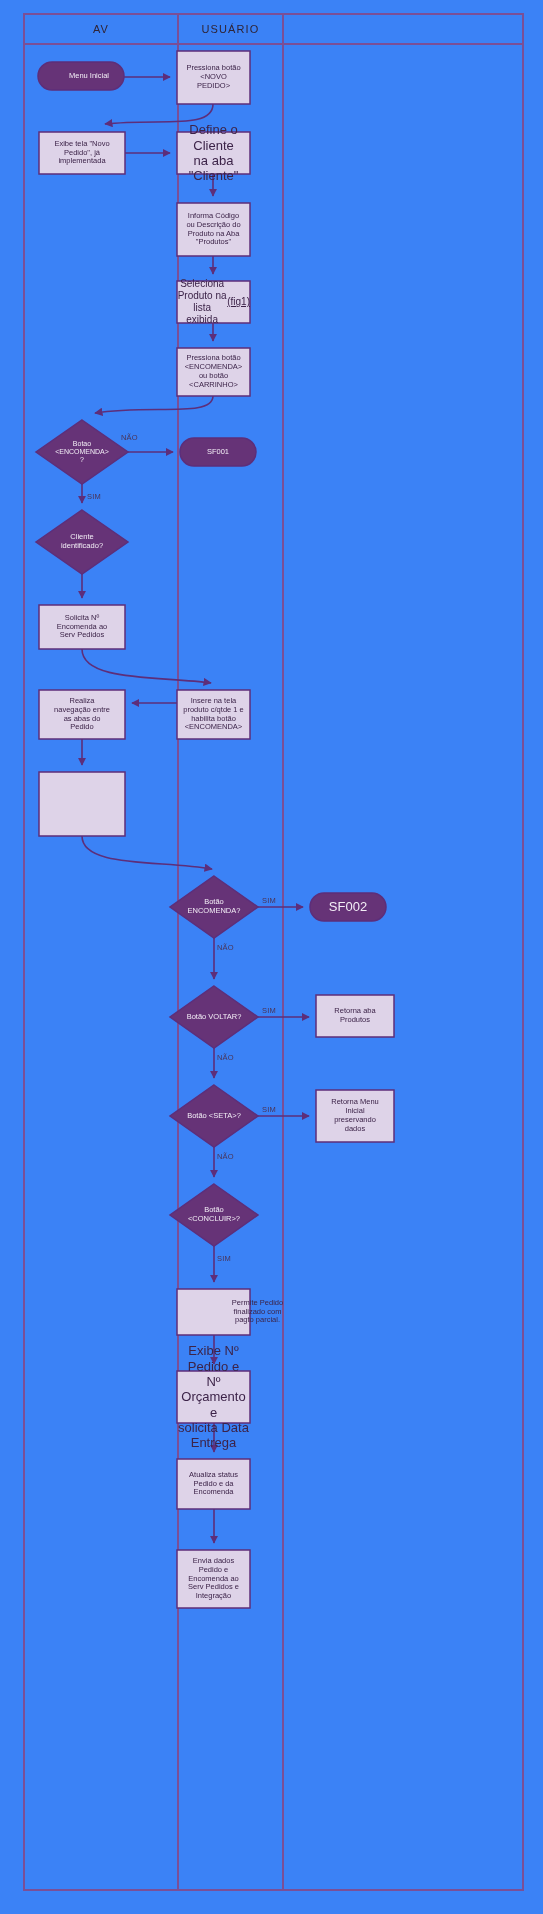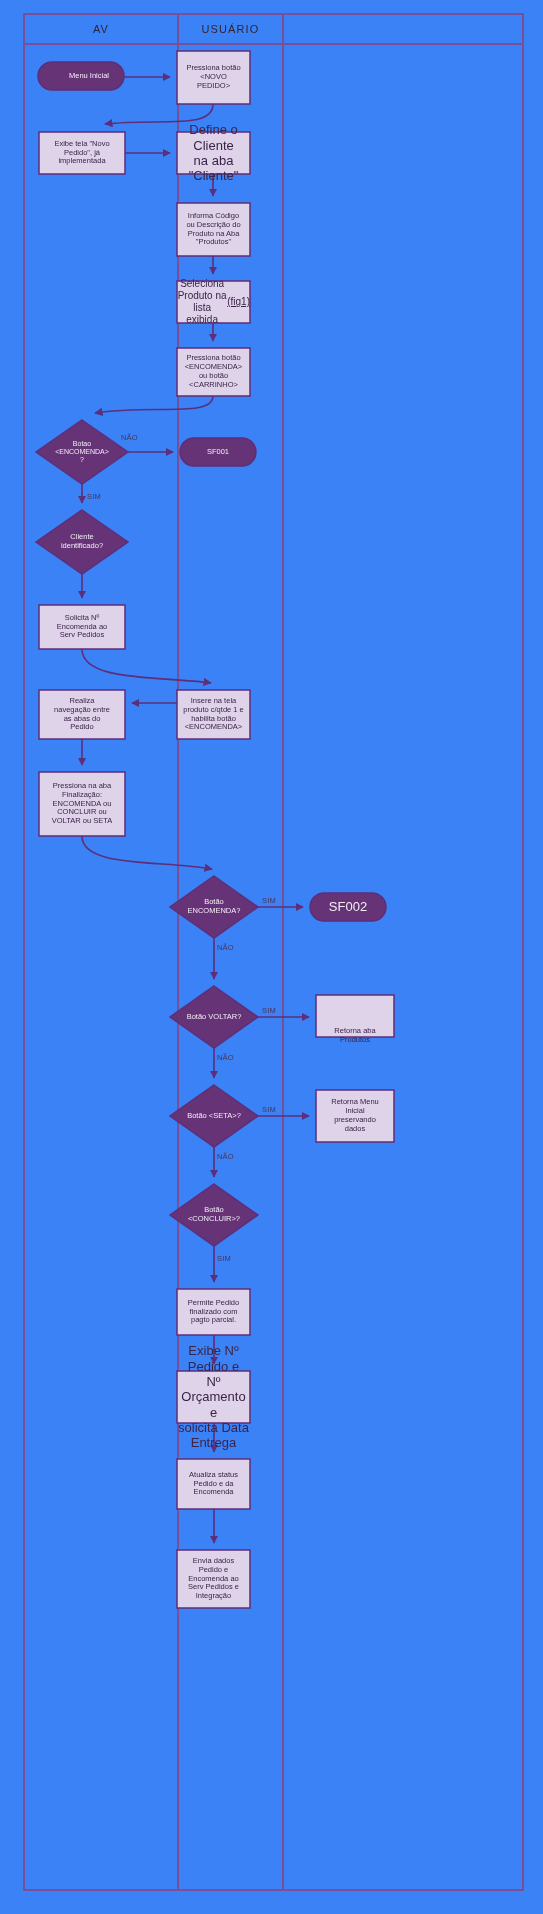--- a/index.html
+++ b/index.html
@@ -157,39 +157,34 @@
 Encomenda ao
 Serv Pedidos</div>
   <div class="nodelabel lbl-light" style="left:39px;top:690px;width:86px;height:49px;font-size:7.5px;">Realiza
 navegação entre
 as abas do
 Pedido</div>
   <div class="nodelabel lbl-light" style="left:177px;top:690px;width:73px;height:49px;font-size:7.5px;">Insere na tela
 produto c/qtde 1 e
 habilita botão
 &lt;ENCOMENDA&gt;</div>
-  <div class="nodelabel lbl-light" style="left:39px;top:772px;width:86px;height:64px;font-size:7.5px;">Pressiona na aba
-Finalização:
-ENCOMENDA ou
-CONCLUIR ou
-VOLTAR ou SETA</div>
   <div class="nodelabel lbl-dark" style="left:170px;top:876px;width:88px;height:62px;font-size:7.5px;">Botão
 ENCOMENDA?</div>
   <div class="nodelabel lbl-dark" style="left:310px;top:893px;width:76px;height:28px;font-size:13px;">SF002</div>
   <div class="nodelabel lbl-dark" style="left:170px;top:986px;width:88px;height:62px;font-size:7.5px;">Botão VOLTAR?</div>
-  <div class="nodelabel lbl-light" style="left:316px;top:995px;width:78px;height:42px;font-size:7.5px;margin-top:20px;">Retorna aba
+  <div class="nodelabel lbl-light" style="left:316px;top:995px;width:78px;height:42px;font-size:7.5px;">Retorna aba
 Produtos</div>
   <div class="nodelabel lbl-dark" style="left:170px;top:1085px;width:88px;height:62px;font-size:7.5px;">Botão &lt;SETA&gt;?</div>
   <div class="nodelabel lbl-light" style="left:316px;top:1090px;width:78px;height:52px;font-size:7.5px;">Retorna Menu
 Inicial
 preservando
 dados</div>
   <div class="nodelabel lbl-dark" style="left:170px;top:1184px;width:88px;height:62px;font-size:7.5px;">Botão
 &lt;CONCLUIR&gt;?</div>
-  <div class="nodelabel lbl-light" style="left:177px;top:1289px;width:73px;height:46px;font-size:7.5px;">Permite Pedido
+  <div class="nodelabel lbl-light" style="left:177px;top:1289px;width:73px;height:46px;font-size:7.5px;padding-left:44px;">Permite Pedido
 finalizado com
 pagto parcial.</div>
   <div class="nodelabel lbl-light" style="left:177px;top:1371px;width:73px;height:52px;font-size:13px;">Exibe Nº Pedido e
 Nº Orçamento e
 solicita Data
 Entrega</div>
   <div class="nodelabel lbl-light" style="left:177px;top:1459px;width:73px;height:50px;font-size:7.5px;">Atualiza status
 Pedido e da
 Encomenda</div>
   <div class="nodelabel lbl-light" style="left:177px;top:1550px;width:73px;height:58px;font-size:7.5px;">Envia dados

